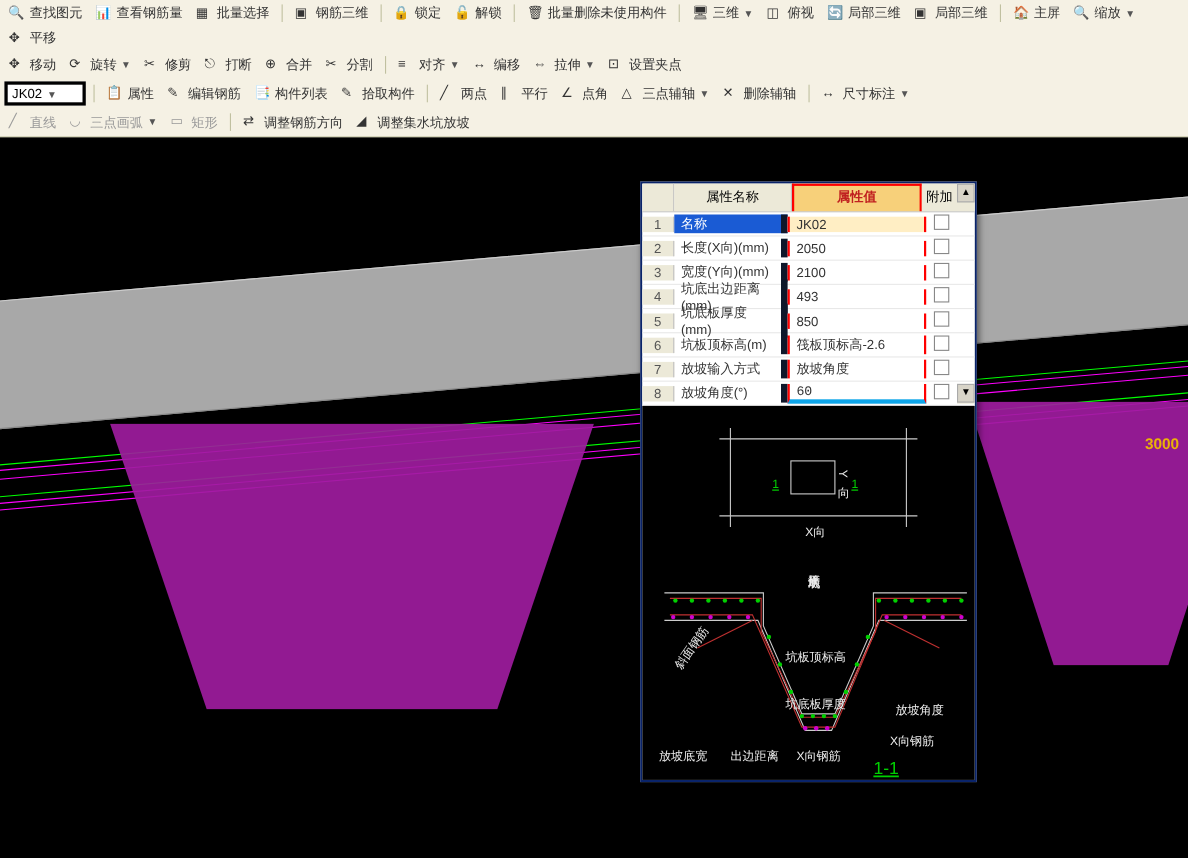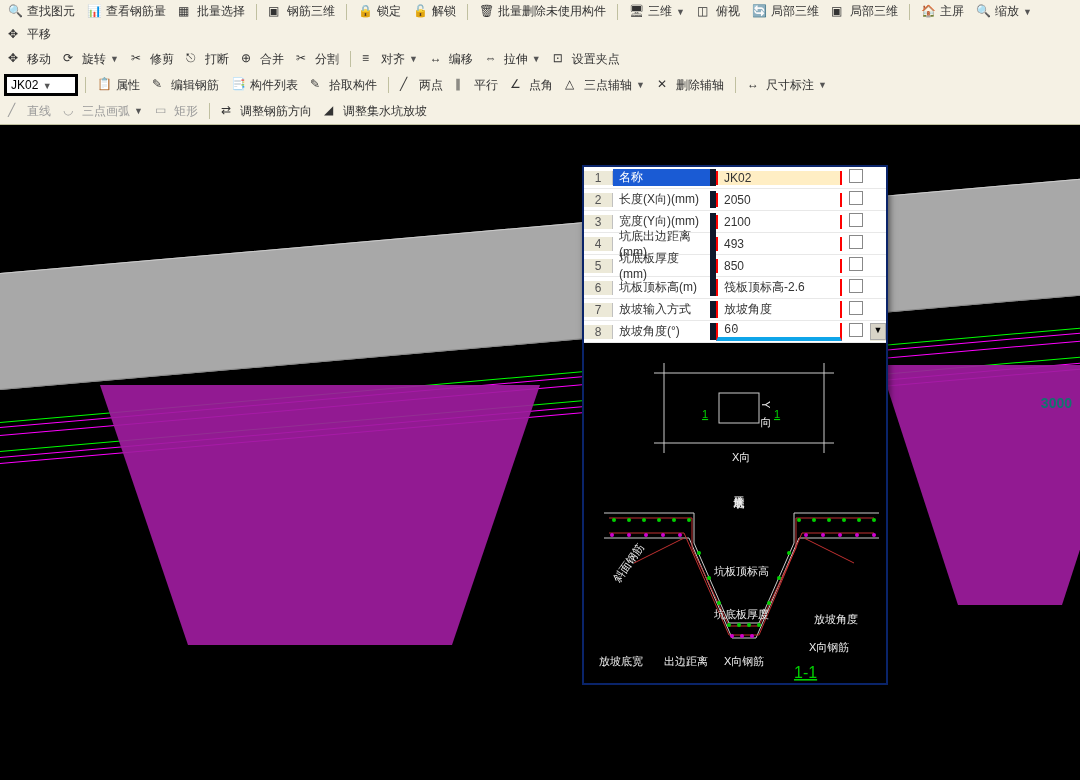--- a/index.html
+++ b/index.html
@@ -16,21 +16,21 @@
   .grid-line { position: absolute; height: 1px; width: 1200px; left: -50px; }
   .grid-line.g1 { top: 249px; background: #00ff00; transform: skewY(-5deg);}
   .grid-line.g2 { top: 254px; background: #ff00ff; transform: skewY(-5deg);}
   .grid-line.g3 { top: 262px; background: #ff00ff; transform: skewY(-5deg);}
   .grid-line.g4 { top: 278px; background: #00ff00; transform: skewY(-5deg);}
   .grid-line.g5 { top: 284px; background: #ff00ff; transform: skewY(-5deg);}
   .grid-line.g6 { top: 290px; background: #ff00ff; transform: skewY(-5deg);}
 
   .pit1 { position:absolute; left:100px; top:260px; width:440px; height:260px; background:#9e1c9e; clip-path: polygon(0 0, 100% 0, 80% 100%, 20% 100%); opacity:0.92; }
   .pit2 { position:absolute; left:880px; top:240px; width:260px; height:240px; background:#9e1c9e; clip-path: polygon(0 0, 100% 0, 70% 100%, 30% 100%); opacity:0.92; }
-  .dim3000 { position:absolute; right:8px; top:270px; color:#0f766e; font-size:14px; font-weight:bold; }
+  .dim3000 { position:absolute; right:8px; top:270px; color:#eab308; font-size:14px; font-weight:bold; }
 
   .prop-panel { position: absolute; left: 582px; top: 40px; width: 302px; background: #ece9d8; border: 2px solid #0a246a; box-shadow: 2px 2px 6px rgba(0,0,0,0.5); }
   .prop-title { background: linear-gradient(to right,#2a5fbd,#3d7fe3); color: #fff; font-weight: bold; padding: 3px 6px; display: flex; justify-content: space-between; align-items: center; }
   .close-x { width:16px; height:15px; background:#e85c4a; color:#fff; text-align:center; line-height:14px; font-weight:bold; border:1px solid #a03020; cursor:pointer; font-size:11px;}
   .prop-grid { background:#fff; }
   .grid-header { display:flex; border-bottom:1px solid #c0c0c0; }
   .gh-idx { width:28px; background:#ece9d8; border-right:1px solid #c0c0c0; }
   .gh-name { flex:1; text-align:center; background:#ece9d8; border-right:1px solid #c0c0c0; padding:4px 2px; }
   .gh-val { width:110px; text-align:center; background:#f7d07a; border:2px solid #ff0000; border-bottom:0; color:#c02020; font-weight:bold; padding:2px 2px; }
   .gh-add { width:28px; text-align:center; background:#ece9d8; padding:4px 2px; }
@@ -251,20 +251,29 @@
   <div class="grid-line g3"></div>
   <div class="grid-line g4"></div>
   <div class="grid-line g5"></div>
   <div class="grid-line g6"></div>
   <div class="pit1"></div>
   <div class="pit2"></div>
   <div class="dim3000">3000</div>
 
   <div class="prop-panel">
     <div class="prop-grid">
+      <div class="grid-header">
+        <div class="gh-idx"></div>
+        <div class="gh-name">属性名称</div>
+        <div class="gh-val">属性值</div>
+        <div class="gh-add">附加</div>
+        <div class="gh-scroll">
+            <span class="scroll-up">▲</span>
+          </div>
+      </div>
       <div id="grid-body">
           <div class="grid-row">
             <div class="gc-idx">1</div>
             <div class="gc-name sel">名称</div>
             <div class="gc-val sel">JK02</div>
             <div class="gc-add"><span class="chk"></span></div>
             <div class="gc-scroll"></div>
           </div>
           <div class="grid-row">
             <div class="gc-idx">2</div>

